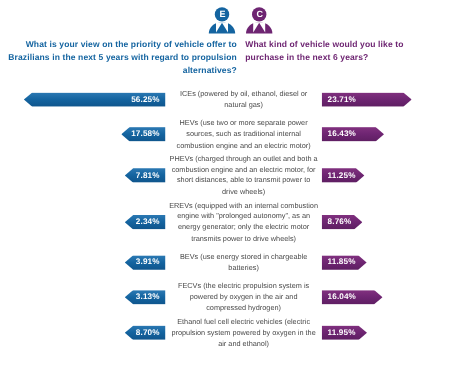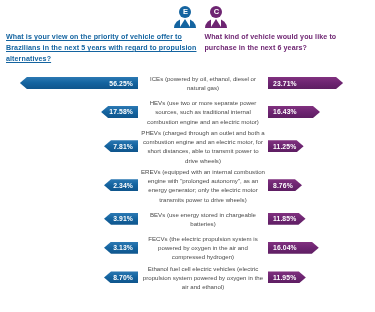--- a/index.html
+++ b/index.html
@@ -109,21 +109,21 @@
   .persona-icon.purple .head { background: #6E2572; }
   .persona-icon.purple .body { background: #6E2572; }
 
   .question {
     font-size: 7.1px;
     font-weight: bold;
     line-height: 1.55;
     letter-spacing: 0.1px;
   }
 
-  .question.left  { color: #1464A0; text-align: left; text-decoration: underline; }
+  .question.left  { color: #1464A0; text-align: right; }
   .question.right { color: #6E2572; text-align: left; }
 
   
   .rows {
     position: relative;
     padding: 0 6px;
   }
 
   .row {
     display: flex;

